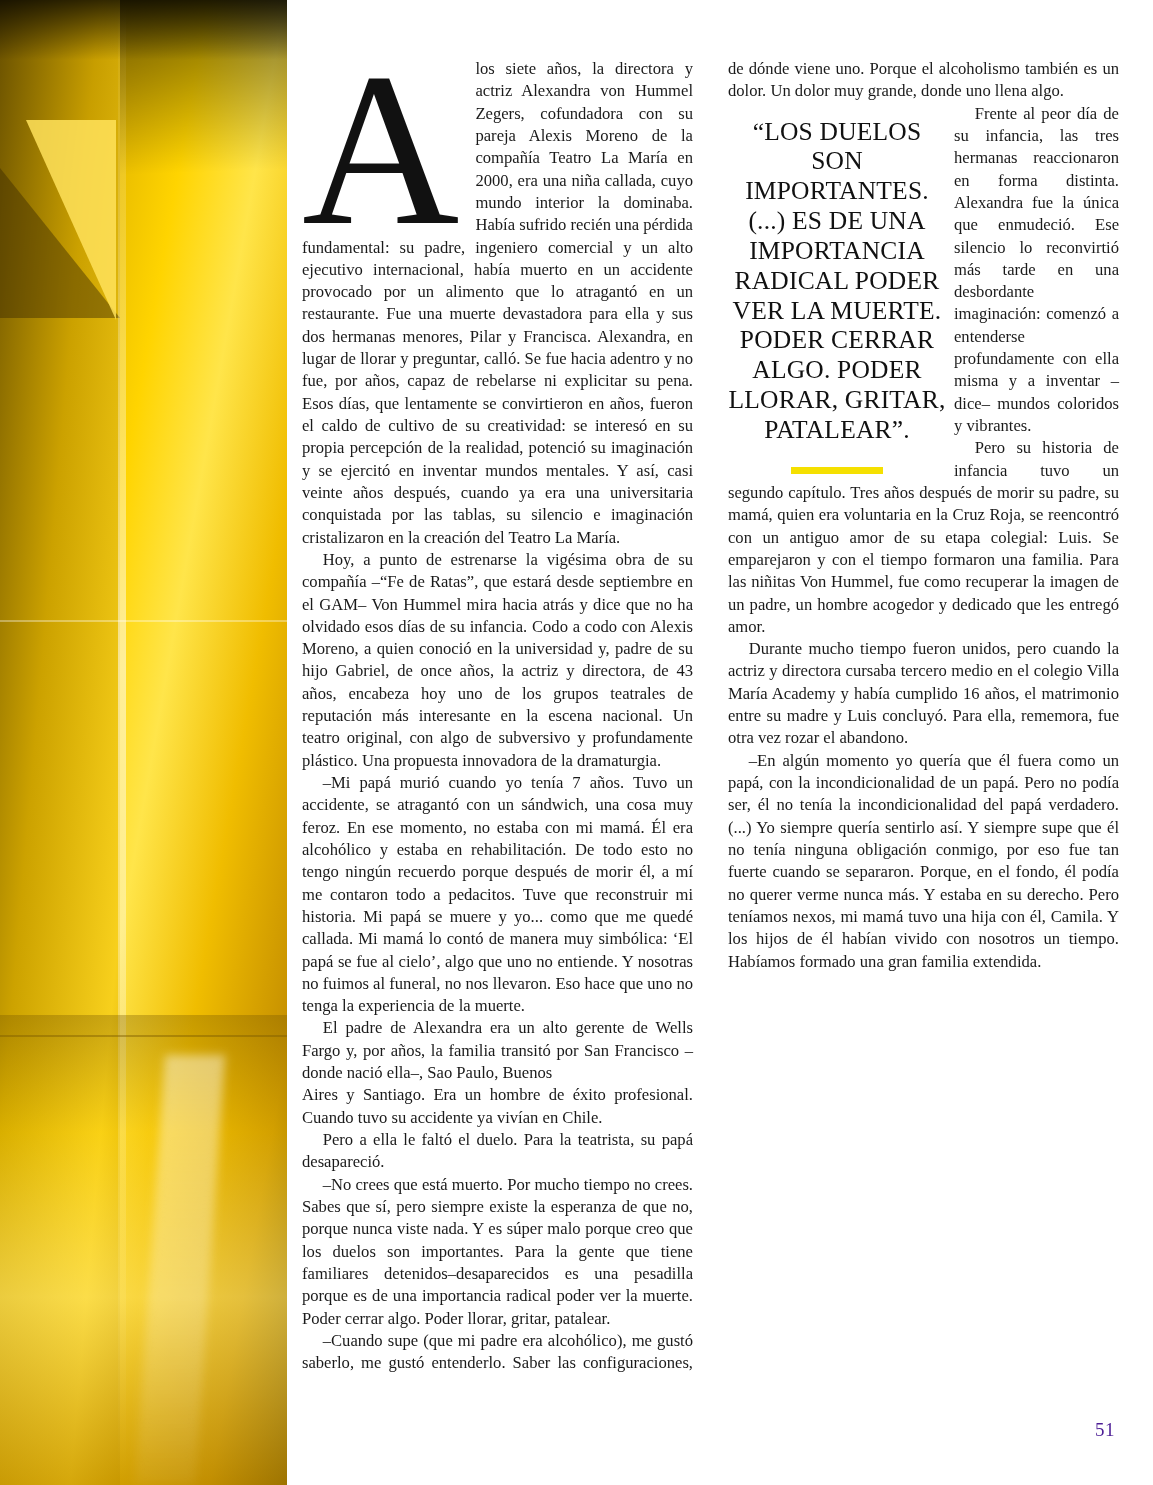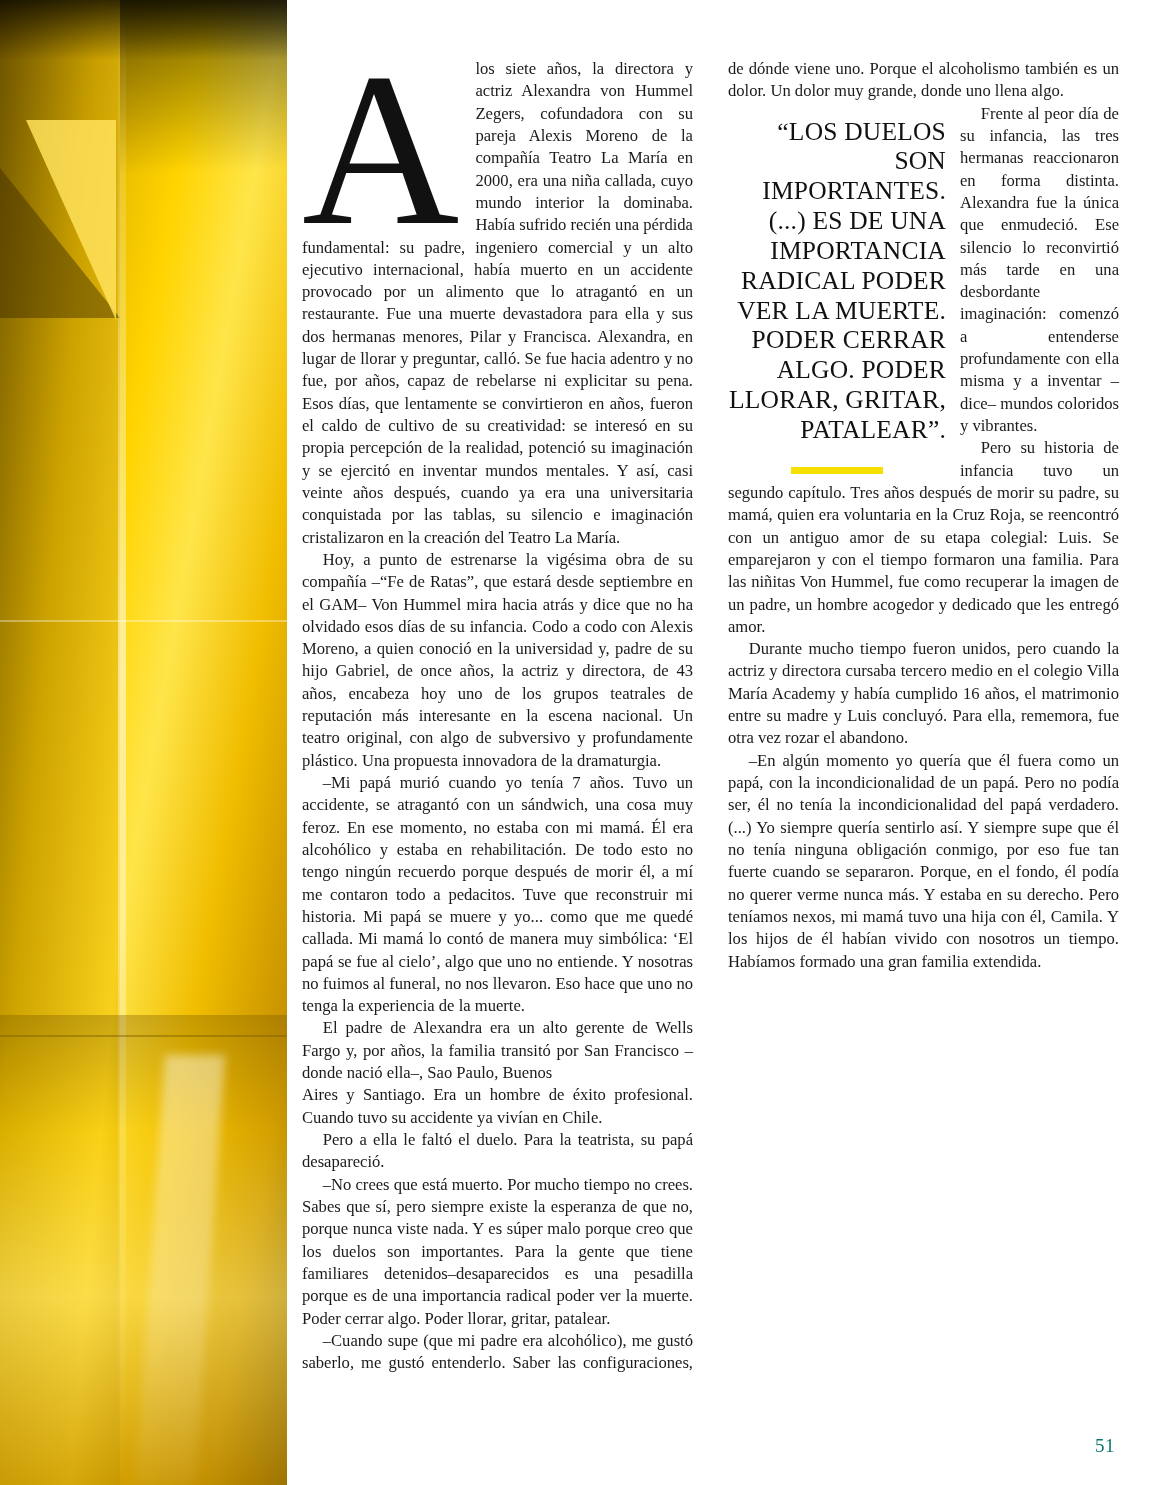--- a/index.html
+++ b/index.html
@@ -124,41 +124,41 @@
     margin: 0 6px 0 0;
     font-weight: 400;
     color: #111;
     shape-outside: polygon(0 0, 100% 0, 100% 100%, 52% 100%, 0 55%);
   }
 
   
   .pullquote {
     float: left;
     width: 218px;
-    margin: 14px 14px 6px 0;
-    text-align: right;
+    margin: 14px 8px 6px 0;
+    text-align: center;
     font-size: 25.5px;
     line-height: 1.17;
     letter-spacing: 0.2px;
     color: #111;
     text-indent: 0;
   }
   .pullquote .rule {
     width: 92px;
     height: 7px;
     background: #f5e000;
     margin: 22px auto 0 auto;
   }
 
   .folio {
     position: absolute;
     right: 38px;
-    bottom: 28px;
+    bottom: 44px;
     font-size: 19px;
-    color: #0f766e;
+    color: #4c1d95;
     letter-spacing: 0.5px;
   }
 </style>
 </head>
 <body>
 
 <div class="photo">
   <div class="bg"></div>
   <div class="wallA"></div>
   <div class="wedge2"></div>

